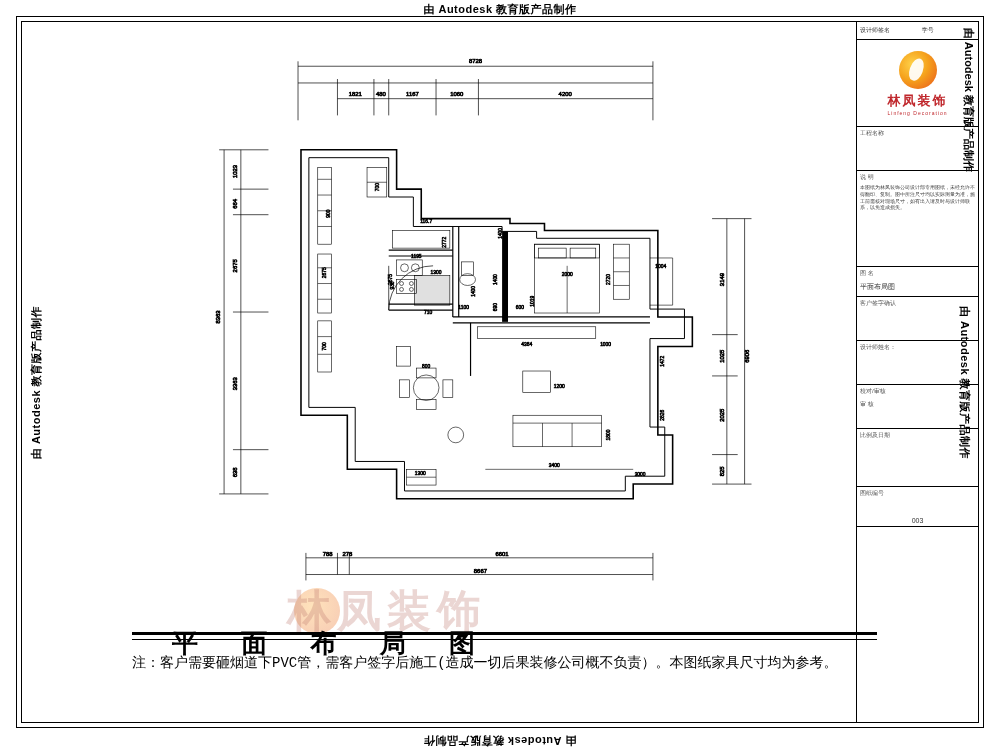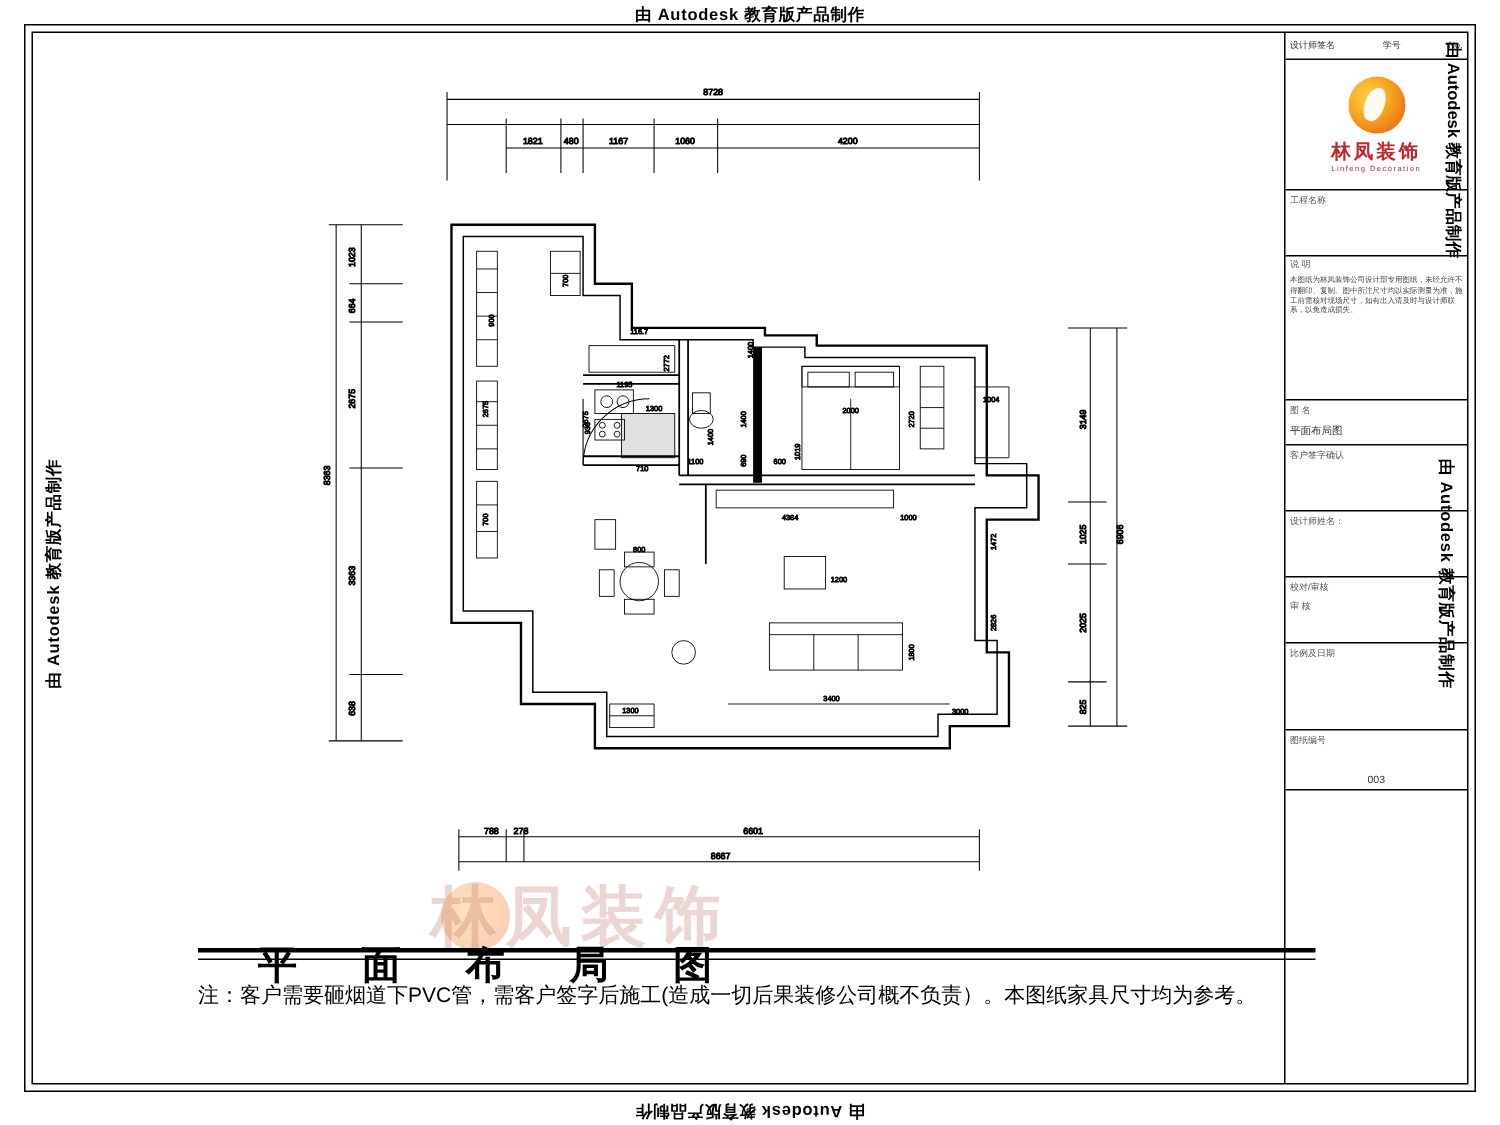--- a/index.html
+++ b/index.html
@@ -90,21 +90,21 @@
 
   .plan-title{
     position:absolute;left:150px;top:604px;
     font-size:26px;font-weight:bold;letter-spacing:18px;text-align:center;
   }
   .title-rule1{position:absolute;left:110px;top:610px;width:745px;height:3px;background:#000;}
   .title-rule2{position:absolute;left:110px;top:617px;width:745px;height:1px;background:#000;}
   .note{
     position:absolute;left:110px;top:630px;width:740px;
     font-size:14px;line-height:1.7;
-    font-family:Liberation Sans, sans-serif;
+    font-family:Liberation Mono, monospace;
   }
   .wm-big{
     position:absolute;left:265px;top:560px;
     font-size:44px;font-weight:bold;color:rgba(190,120,110,.30);
     letter-spacing:6px;white-space:nowrap;pointer-events:none;
   }
   .wm-big-circ{
     position:absolute;left:272px;top:566px;width:46px;height:46px;border-radius:50%;
     background:radial-gradient(circle at 40% 40%, rgba(255,200,120,.5), rgba(230,100,40,.35));
   }

